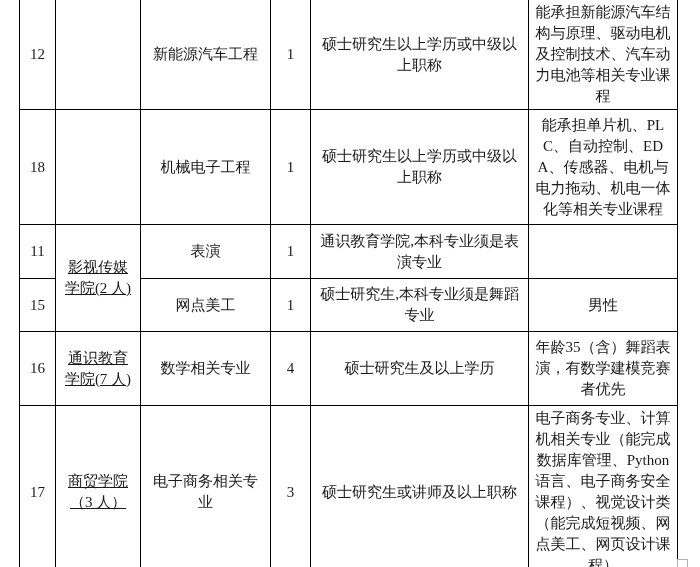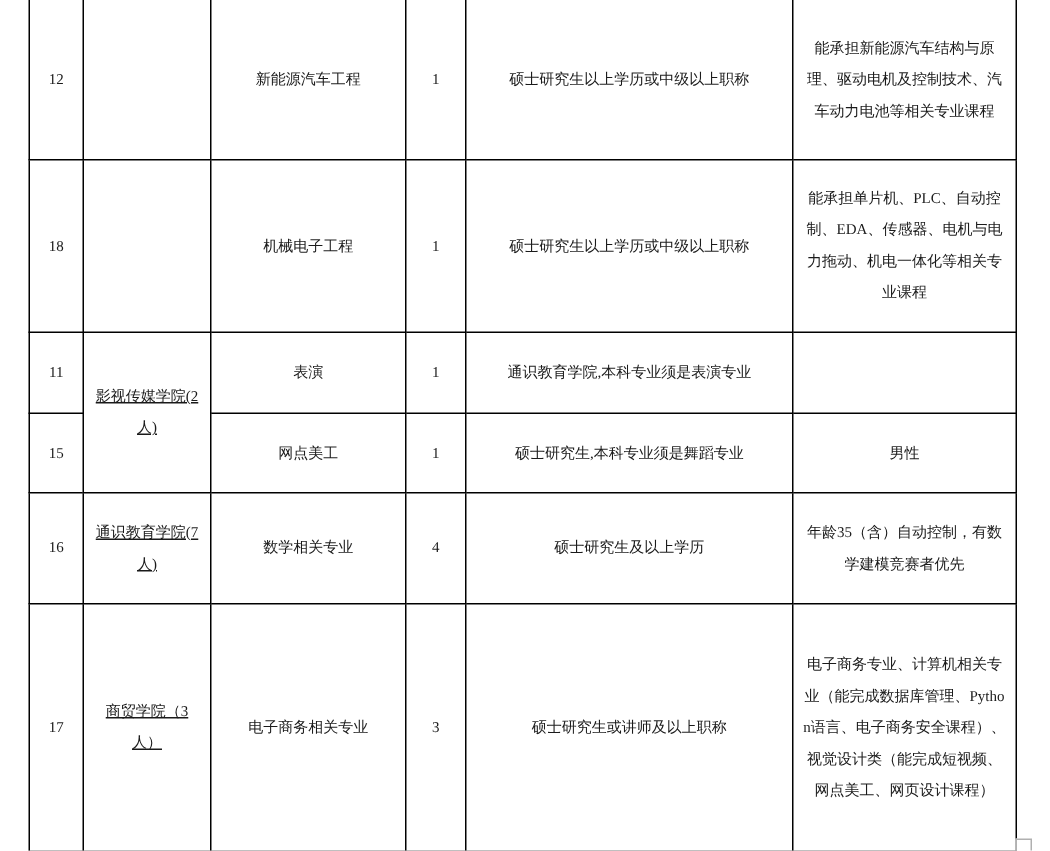--- a/index.html
+++ b/index.html
@@ -17,21 +17,21 @@
     height: 567px;
   }
   table.doc-table {
     border-collapse: collapse;
     table-layout: fixed;
     margin-left: 19px;
     width: 658px;
   }
   table.doc-table td {
     border: 1px solid #000000;
-    font-size: 10px;
+    font-size: 15px;
     line-height: 21px;
     color: #1a1a1a;
     text-align: center;
     vertical-align: middle;
     padding: 2px 6px;
     overflow: hidden;
     word-break: break-all;
     margin-left: 46px;
   }
   
@@ -109,21 +109,21 @@
         <td class="c-count">1</td>
         <td class="c-req">硕士研究生,本科专业须是舞蹈专业</td>
         <td class="c-note">男性</td>
       </tr>
       <tr class="h73">
         <td class="c-no">16</td>
         <td class="c-college">通识教育学院(7 人)</td>
         <td class="c-major">数学相关专业</td>
         <td class="c-count">4</td>
         <td class="c-req">硕士研究生及以上学历</td>
-        <td class="c-note">年龄35（含）自动控制，有数学建模竞赛者优先</td>
+        <td class="c-note">年龄35（含）舞蹈表演，有数学建模竞赛者优先</td>
       </tr>
       <tr class="h164">
         <td class="c-no">17</td>
         <td class="c-college">商贸学院（3 人）</td>
         <td class="c-major">电子商务相关专业</td>
         <td class="c-count">3</td>
         <td class="c-req">硕士研究生或讲师及以上职称</td>
         <td class="c-note">电子商务专业、计算机相关专业（能完成数据库管理、Python语言、电子商务安全课程）、视觉设计类（能完成短视频、网点美工、网页设计课程）</td>
       </tr>
     </tbody>

